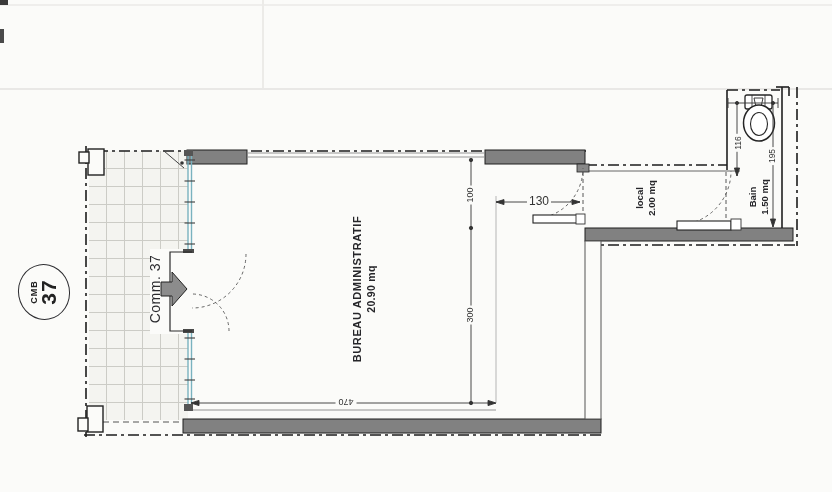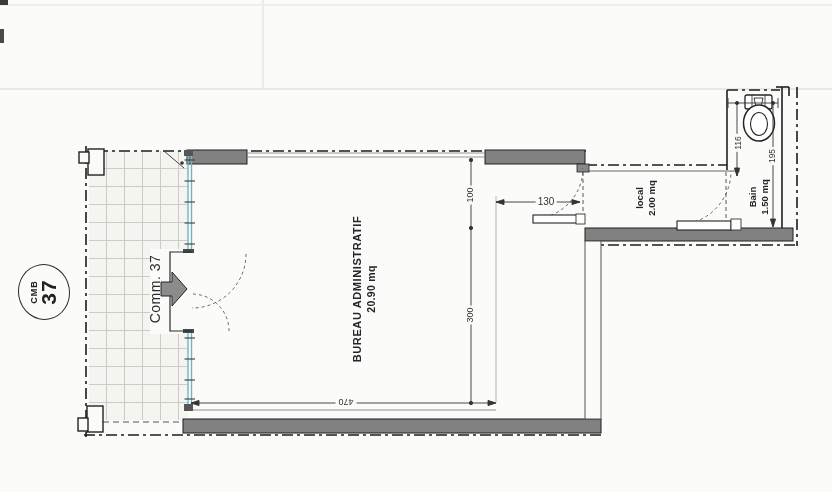--- a/index.html
+++ b/index.html
@@ -28,21 +28,21 @@
   .bureau{left:364px;top:289px;font-size:11px;font-weight:700;letter-spacing:.6px;line-height:14px;}
   .bureau .area{font-size:10.5px;letter-spacing:.3px;}
   .local{left:646px;top:198px;font-size:9.5px;font-weight:700;line-height:12px;}
   .bain{left:759px;top:197px;font-size:9.5px;font-weight:700;line-height:12px;}
   .dim{font-size:9px;color:#333;}
   .dimv{position:absolute;white-space:nowrap;transform:translate(-50%,-50%) rotate(-90deg);
         background:#fbfbf9;padding:0 2px;}
   .d100{left:470px;top:195px;}
   .d300{left:470px;top:315px;}
   .d470{left:346px;top:402px;font-size:9px;}
-  .d130{left:539px;top:201px;font-size:10px;margin-left:7px;}
+  .d130{left:539px;top:201px;font-size:12px;}
   .d116{left:738px;top:143px;font-size:8.5px;}
   .d195{left:772px;top:156px;font-size:8.5px;}
   
   .badge{position:absolute;left:44px;top:292px;width:50px;height:54px;
          transform:translate(-50%,-50%) rotate(-10deg);
          border:1.5px solid #2e2e32;border-radius:50%;}
   .badge-inner{position:absolute;left:50%;top:50%;transform:translate(-50%,-50%) rotate(-80deg);
          text-align:center;color:#222;}
   .badge-inner .code{font-size:9px;font-weight:600;letter-spacing:1px;line-height:9px;}
   .badge-inner .num{font-size:21px;font-weight:800;letter-spacing:1px;line-height:20px;}

